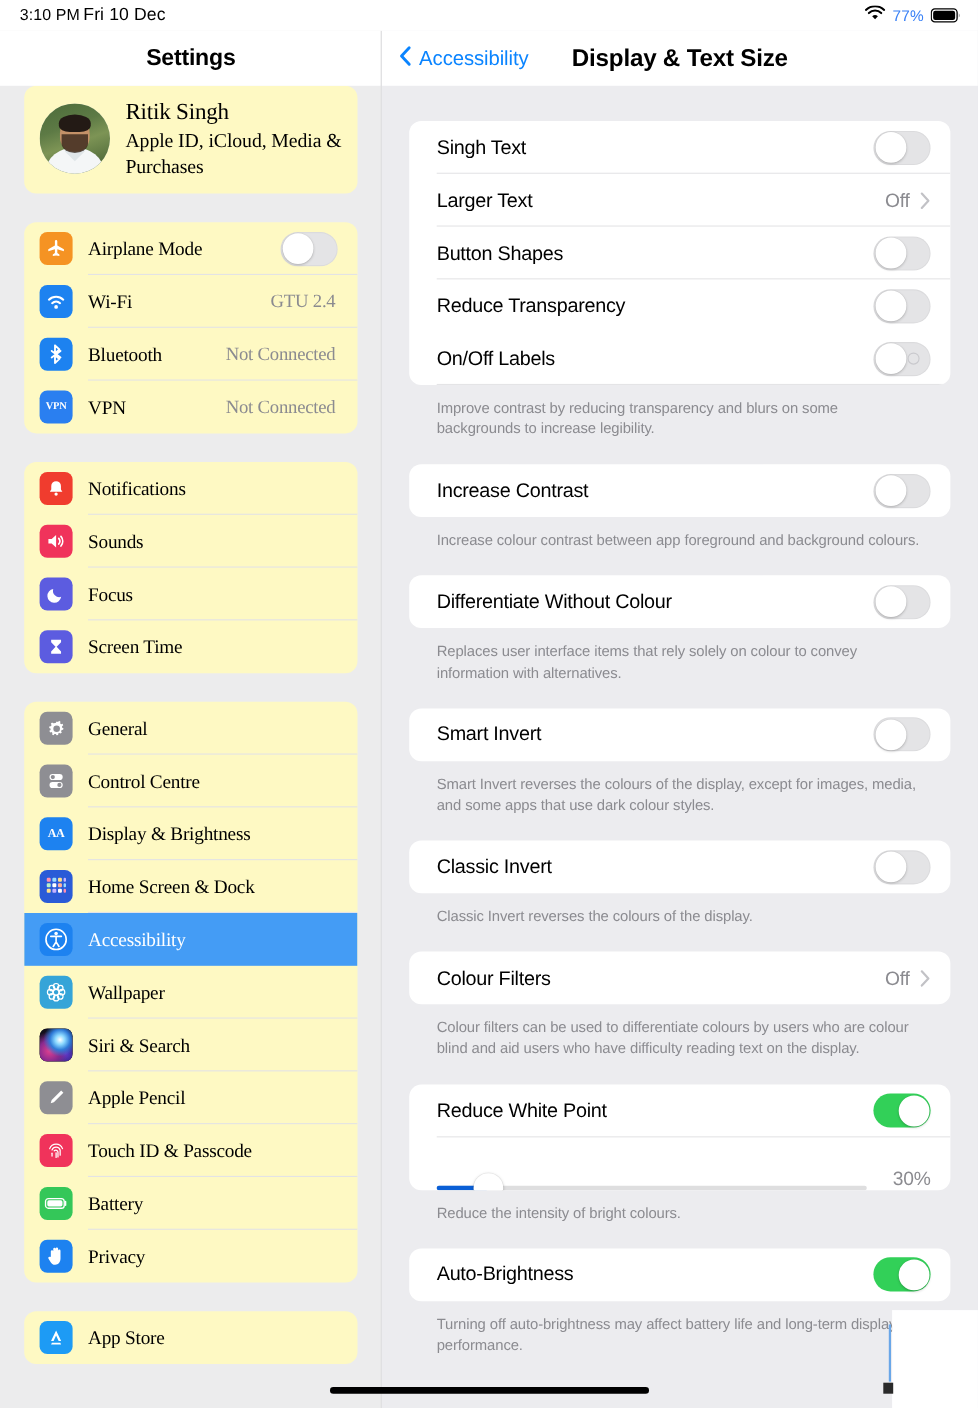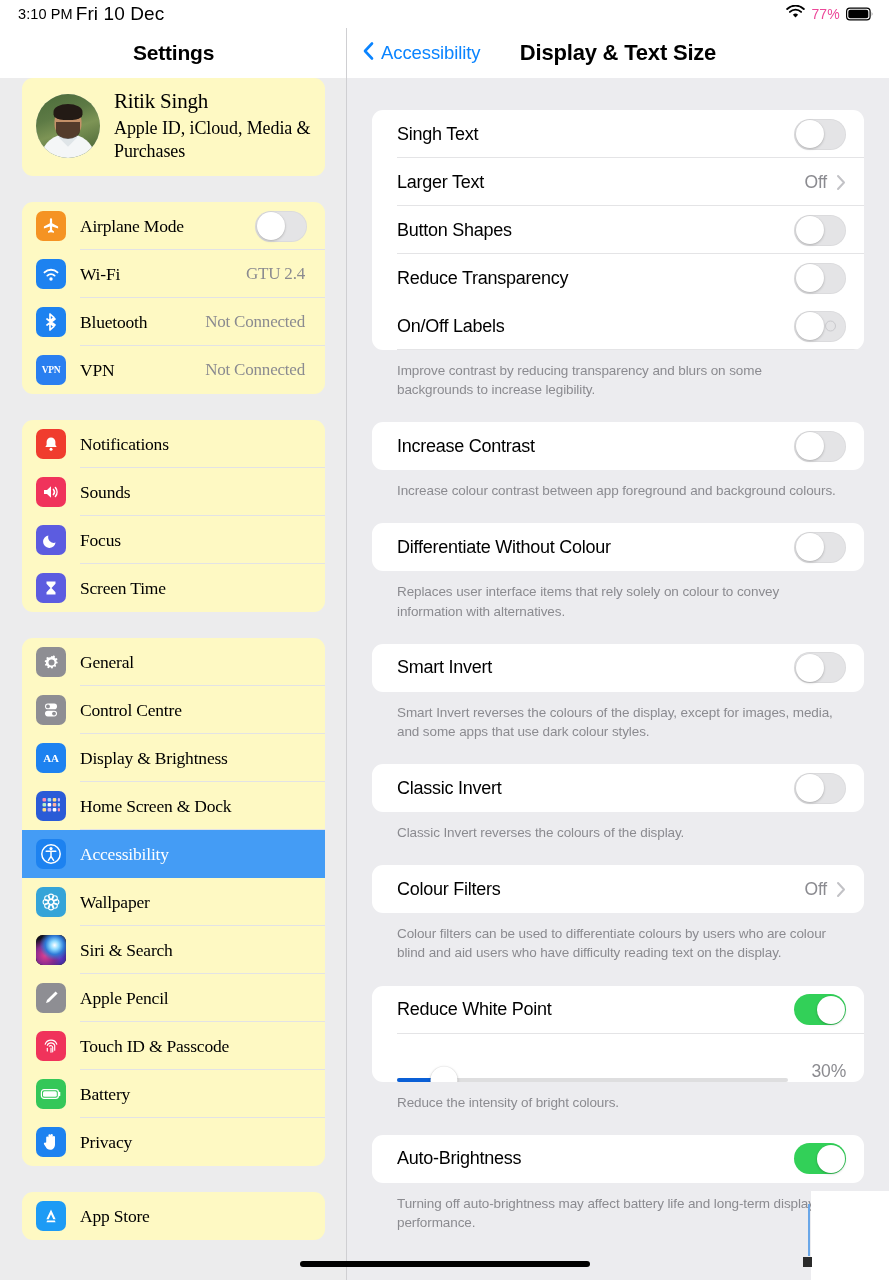--- a/index.html
+++ b/index.html
@@ -18,26 +18,26 @@
   }
 
   
   .statusbar {
     position: absolute; top: 0; left: 0; width: 889px; height: 28px;
     display: flex; align-items: center; z-index: 40;
     background: #ffffff;
   }
   .sb-left { display: flex; align-items: center; gap: 3px; padding-left: 18px; }
   .sb-time { font-size: 14.5px; color: #000; font-weight: 400; letter-spacing: .1px; }
-  .sb-date { font-size: 19px; color: #000; font-weight: 400; letter-spacing: .1px; }
+  .sb-date { font-size: 16px; color: #000; font-weight: 400; letter-spacing: .1px; }
   .sb-right {
     margin-left: auto; display: flex; align-items: center; gap: 6px;
     padding-right: 15px;
   }
-  .sb-batt-pct { font-size: 14px; color: #ec4899; letter-spacing: .2px; }
+  .sb-batt-pct { font-size: 14px; color: #3b82f6; letter-spacing: .2px; }
   .wifi-ico { display: block; }
   .batt-ico { display: flex; align-items: center; }
 
   
   .split { position: absolute; top: 0; left: 0; width: 889px; height: 1280px; display: flex; }
   .sidebar {
     width: 347px; height: 1280px;
     background: #ececed;
     position: relative;
     border-right: 1px solid #cfcfd2;

